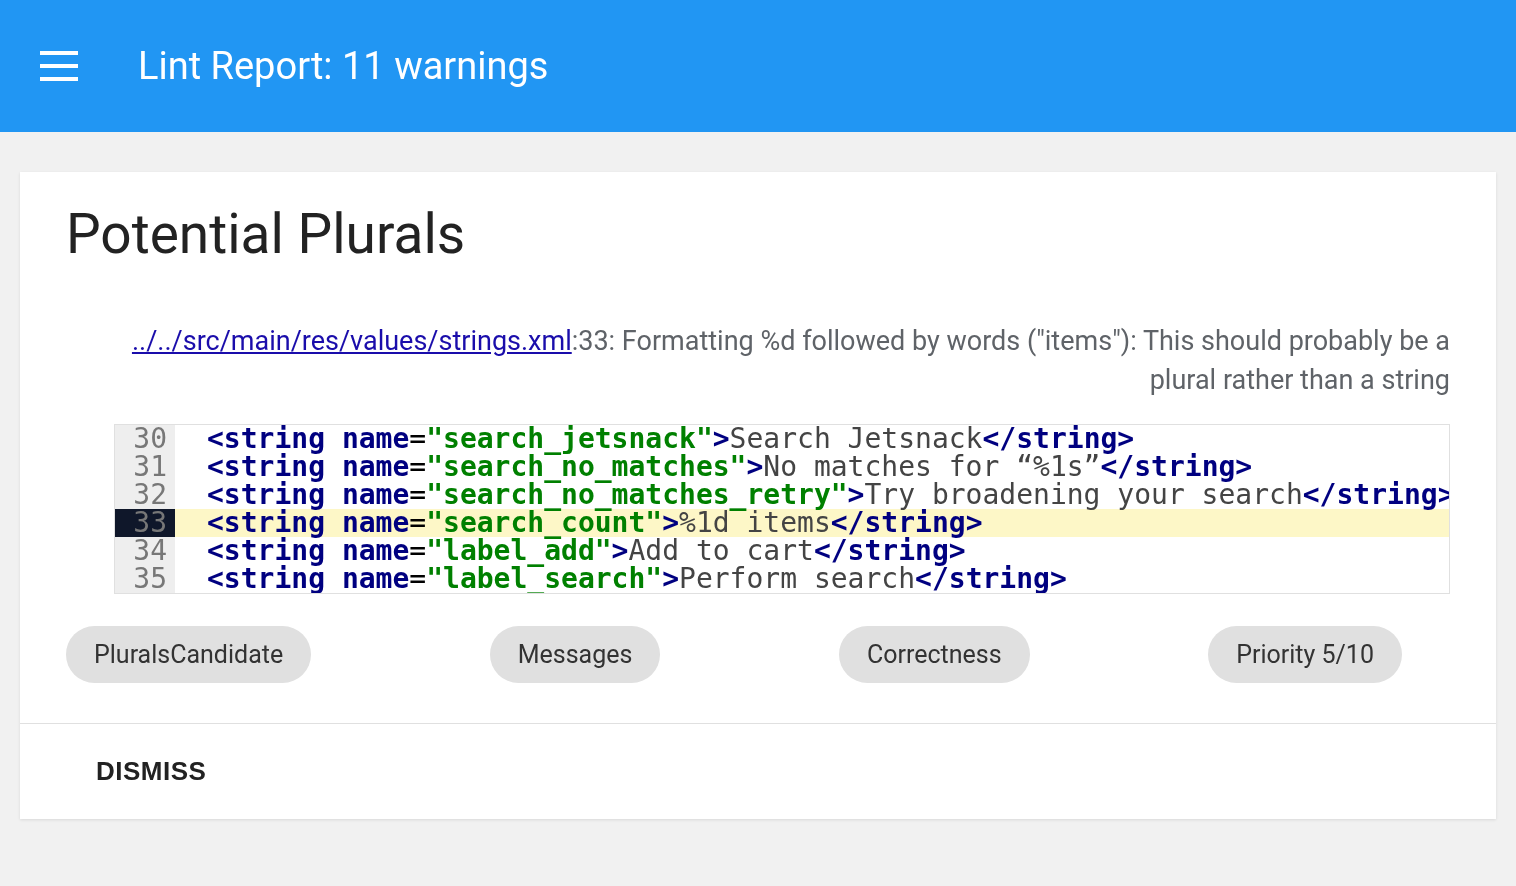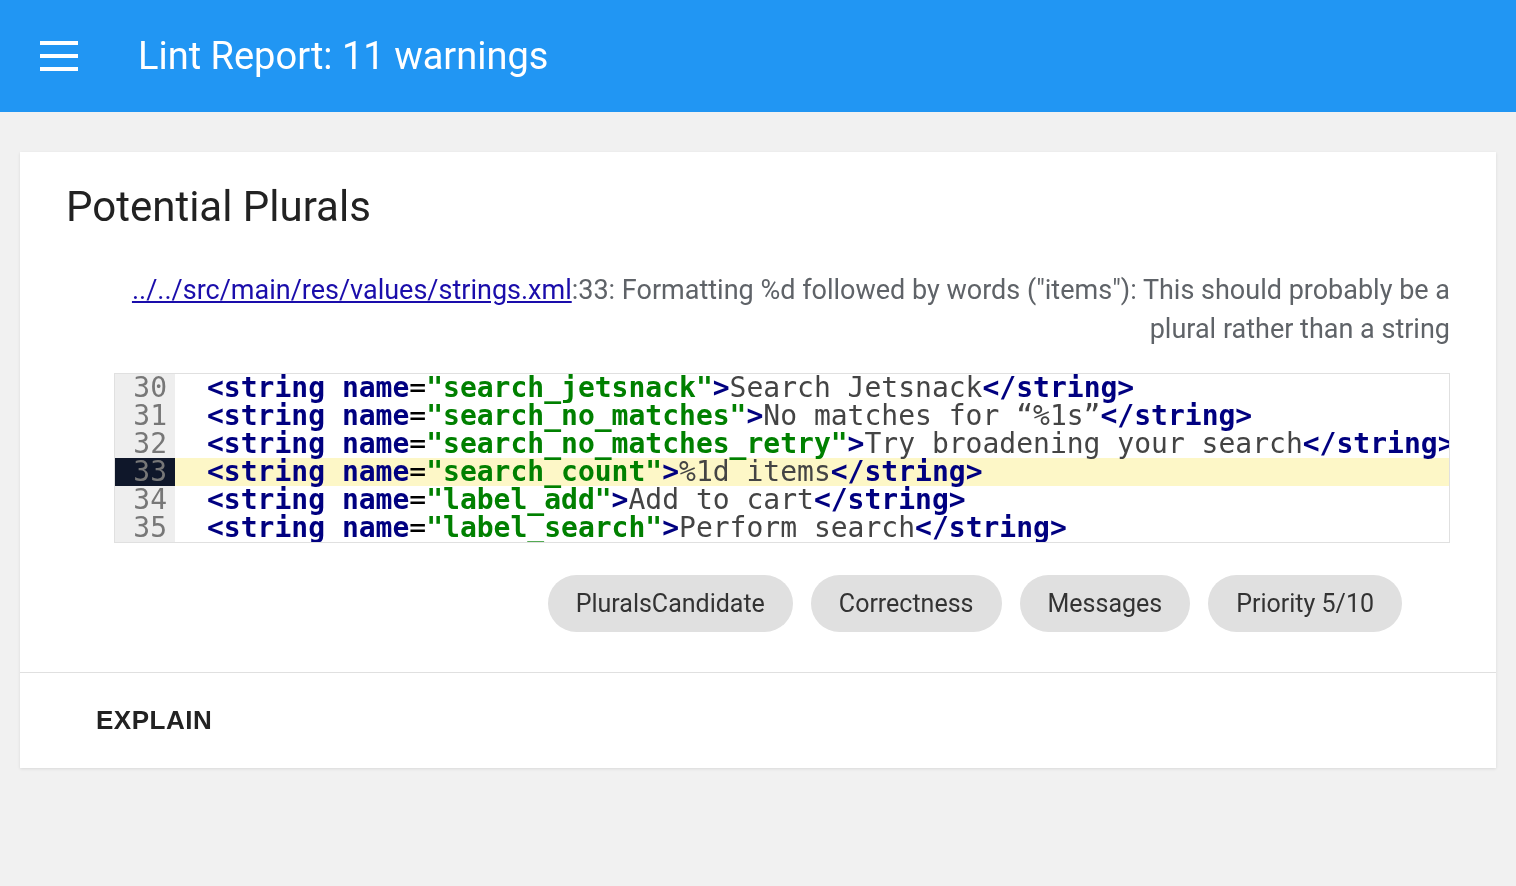--- a/index.html
+++ b/index.html
@@ -5,21 +5,21 @@
   * { box-sizing: border-box; margin: 0; padding: 0; }
   body {
     font-family: -apple-system, BlinkMacSystemFont, "Segoe UI", Roboto, Helvetica, Arial, sans-serif;
     background: #f1f1f1;
     width: 1516px;
     height: 886px;
     overflow: hidden;
   }
   .header {
     background: #2196f3;
-    height: 112px;
+    height: 132px;
     display: flex;
     align-items: center;
     padding: 0 40px;
     gap: 60px;
   }
   .hamburger {
     width: 38px;
     height: 30px;
     display: flex;
     flex-direction: column;
@@ -41,24 +41,24 @@
     padding: 40px 20px 0 20px;
   }
   .card {
     background: #fff;
     box-shadow: 0 1px 3px rgba(0,0,0,0.1);
   }
   .card-body {
     padding: 30px 46px 40px 46px;
   }
   .card-title {
-    font-size: 42px;
+    font-size: 55px;
     font-weight: 400;
     color: #222;
-    margin-bottom: 40px;
+    margin-bottom: 56px;
   }
   .msg-block {
     padding: 0 0 0 48px;
   }
   .msg {
     font-size: 27px;
     line-height: 1.45;
     color: #5f6368;
     text-align: right;
   }
@@ -97,21 +97,21 @@
     padding-left: 32px;
   }
   .tag { color: #000080; font-weight: bold; }
   .attr-name { color: #000080; font-weight: bold; }
   .eq { color: #000; }
   .attr-val { color: #008000; font-weight: bold; }
   .txt { color: #444; }
   .chips {
     display: flex;
     gap: 18px;
-    justify-content: flex-end;
+    justify-content: space-between;
     margin-top: 32px;
     padding-right: 48px;
   }
   .chip {
     background: #e0e0e0;
     color: #333;
     font-size: 25px;
     padding: 14px 28px;
     border-radius: 999px;
     cursor: pointer;
@@ -153,23 +153,23 @@
       <div class="msg-block">
         <p class="msg">
           <a href="#">../../src/main/res/values/strings.xml</a><span>:33:</span><span> Formatting %d followed by words ("items"): This should probably be a plural rather than a string</span>
         </p>
 
         <div class="code-block" id="code-block"><div class="code-line"><span class="ln">30</span><span class="lc"><span class="tag">&lt;string</span> <span class="attr-name">name</span><span class="eq">=</span><span class="attr-val">"search_jetsnack"</span><span class="tag">&gt;</span><span class="txt">Search Jetsnack</span><span class="tag">&lt;/string&gt;</span></span></div><div class="code-line"><span class="ln">31</span><span class="lc"><span class="tag">&lt;string</span> <span class="attr-name">name</span><span class="eq">=</span><span class="attr-val">"search_no_matches"</span><span class="tag">&gt;</span><span class="txt">No matches for “%1s”</span><span class="tag">&lt;/string&gt;</span></span></div><div class="code-line"><span class="ln">32</span><span class="lc"><span class="tag">&lt;string</span> <span class="attr-name">name</span><span class="eq">=</span><span class="attr-val">"search_no_matches_retry"</span><span class="tag">&gt;</span><span class="txt">Try broadening your search</span><span class="tag">&lt;/string&gt;</span></span></div><div class="code-line hl"><span class="ln">33</span><span class="lc"><span class="tag">&lt;string</span> <span class="attr-name">name</span><span class="eq">=</span><span class="attr-val">"search_count"</span><span class="tag">&gt;</span><span class="txt">%1d items</span><span class="tag">&lt;/string&gt;</span></span></div><div class="code-line"><span class="ln">34</span><span class="lc"><span class="tag">&lt;string</span> <span class="attr-name">name</span><span class="eq">=</span><span class="attr-val">"label_add"</span><span class="tag">&gt;</span><span class="txt">Add to cart</span><span class="tag">&lt;/string&gt;</span></span></div><div class="code-line"><span class="ln">35</span><span class="lc"><span class="tag">&lt;string</span> <span class="attr-name">name</span><span class="eq">=</span><span class="attr-val">"label_search"</span><span class="tag">&gt;</span><span class="txt">Perform search</span><span class="tag">&lt;/string&gt;</span></span></div></div>
       </div>
 
       <div class="chips" id="chips">
           <div class="chip">PluralsCandidate</div>
+          <div class="chip">Messages</div>
           <div class="chip">Correctness</div>
-          <div class="chip">Messages</div>
           <div class="chip">Priority 5/10</div>
         </div>
     </div>
 
     <div class="card-actions">
-      <button class="action-btn">EXPLAIN</button>
+      <button class="action-btn">DISMISS</button>
     </div>
   </div>
 </div>
 
 </body></html>

